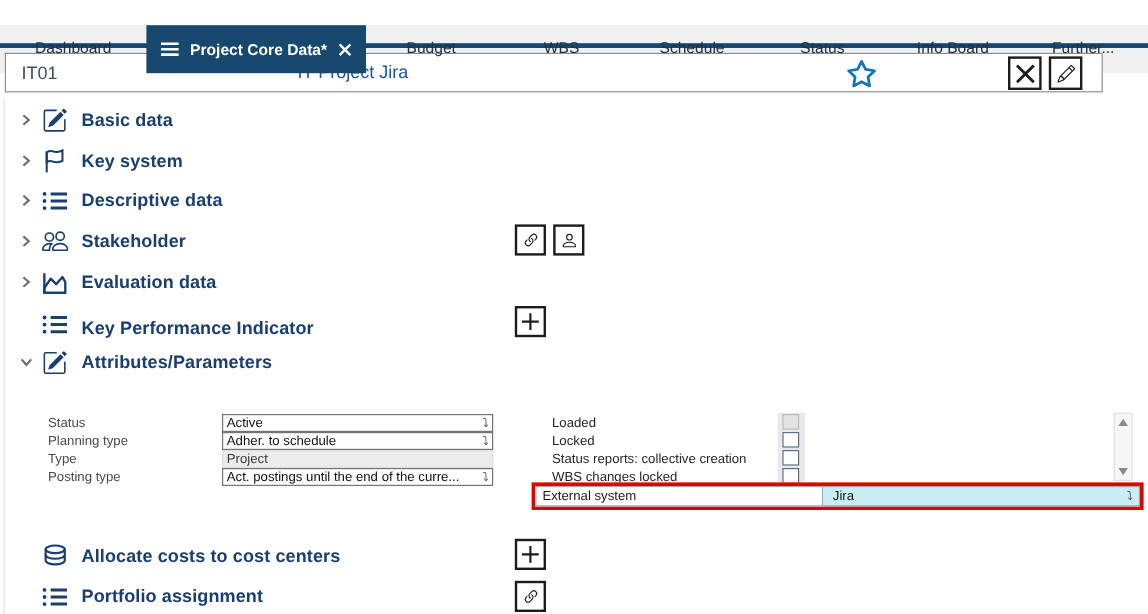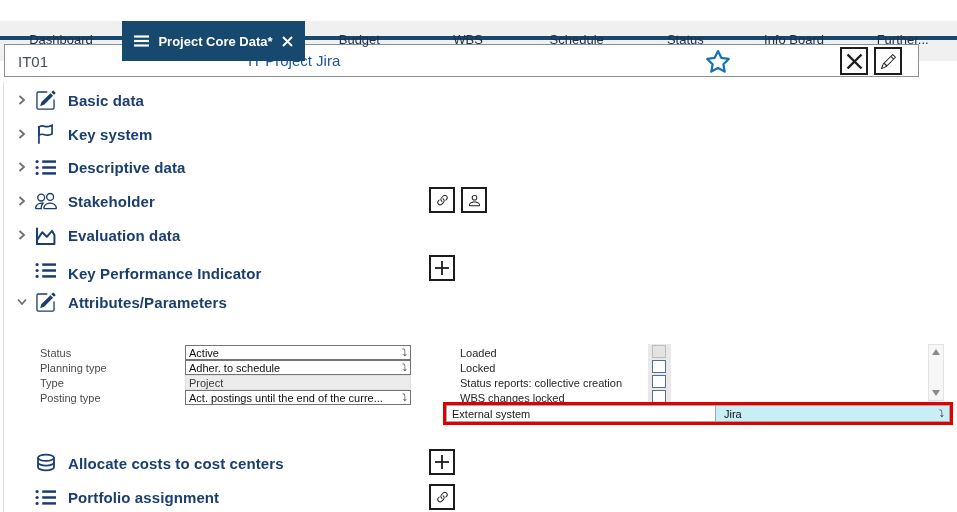--- a/index.html
+++ b/index.html
@@ -47,21 +47,21 @@
   .cbx.disabled { background:#e3e3e3; border-color:#bdbdbd; cursor:default; }
 
   
   .vscroll { position:absolute; left:928px; top:344px; width:16px; height:57px; background:#f6f6f6; border:1px solid #e2e2e2; }
   .varrow { position:absolute; left:2px; width:10px; height:8px; color:#8a8a8a; cursor:pointer; }
   .varrow.up { top:3px; }
   .varrow.down { bottom:3px; }
 
   
   .ext-row { position:absolute; left:443px; top:402px; width:510px; height:23px; border:3px solid #e00000; display:flex; background:#fff; }
-  .ext-label { width:270px; height:100%; background:#fff; border:1px solid #a6a6a6; display:flex; align-items:center; padding-left:5px; font-size:11px; color:#1a1a1a; }
+  .ext-label { width:240px; height:100%; background:#fff; border:1px solid #a6a6a6; display:flex; align-items:center; padding-left:5px; font-size:11px; color:#1a1a1a; }
   .ext-select { flex:1; height:100%; background:#c9eef5; border:1px solid #a6a6a6; border-left:none; position:relative; display:flex; align-items:center; padding-left:8px; font-size:11px; color:#101010; cursor:pointer; }
   .ext-select .vchev { position:absolute; right:5px; top:2px; color:#333; font-size:10px; }
 
   svg { display:block; }
 </style>
 </head>
 <body>
 
 <div class="screen">
 

